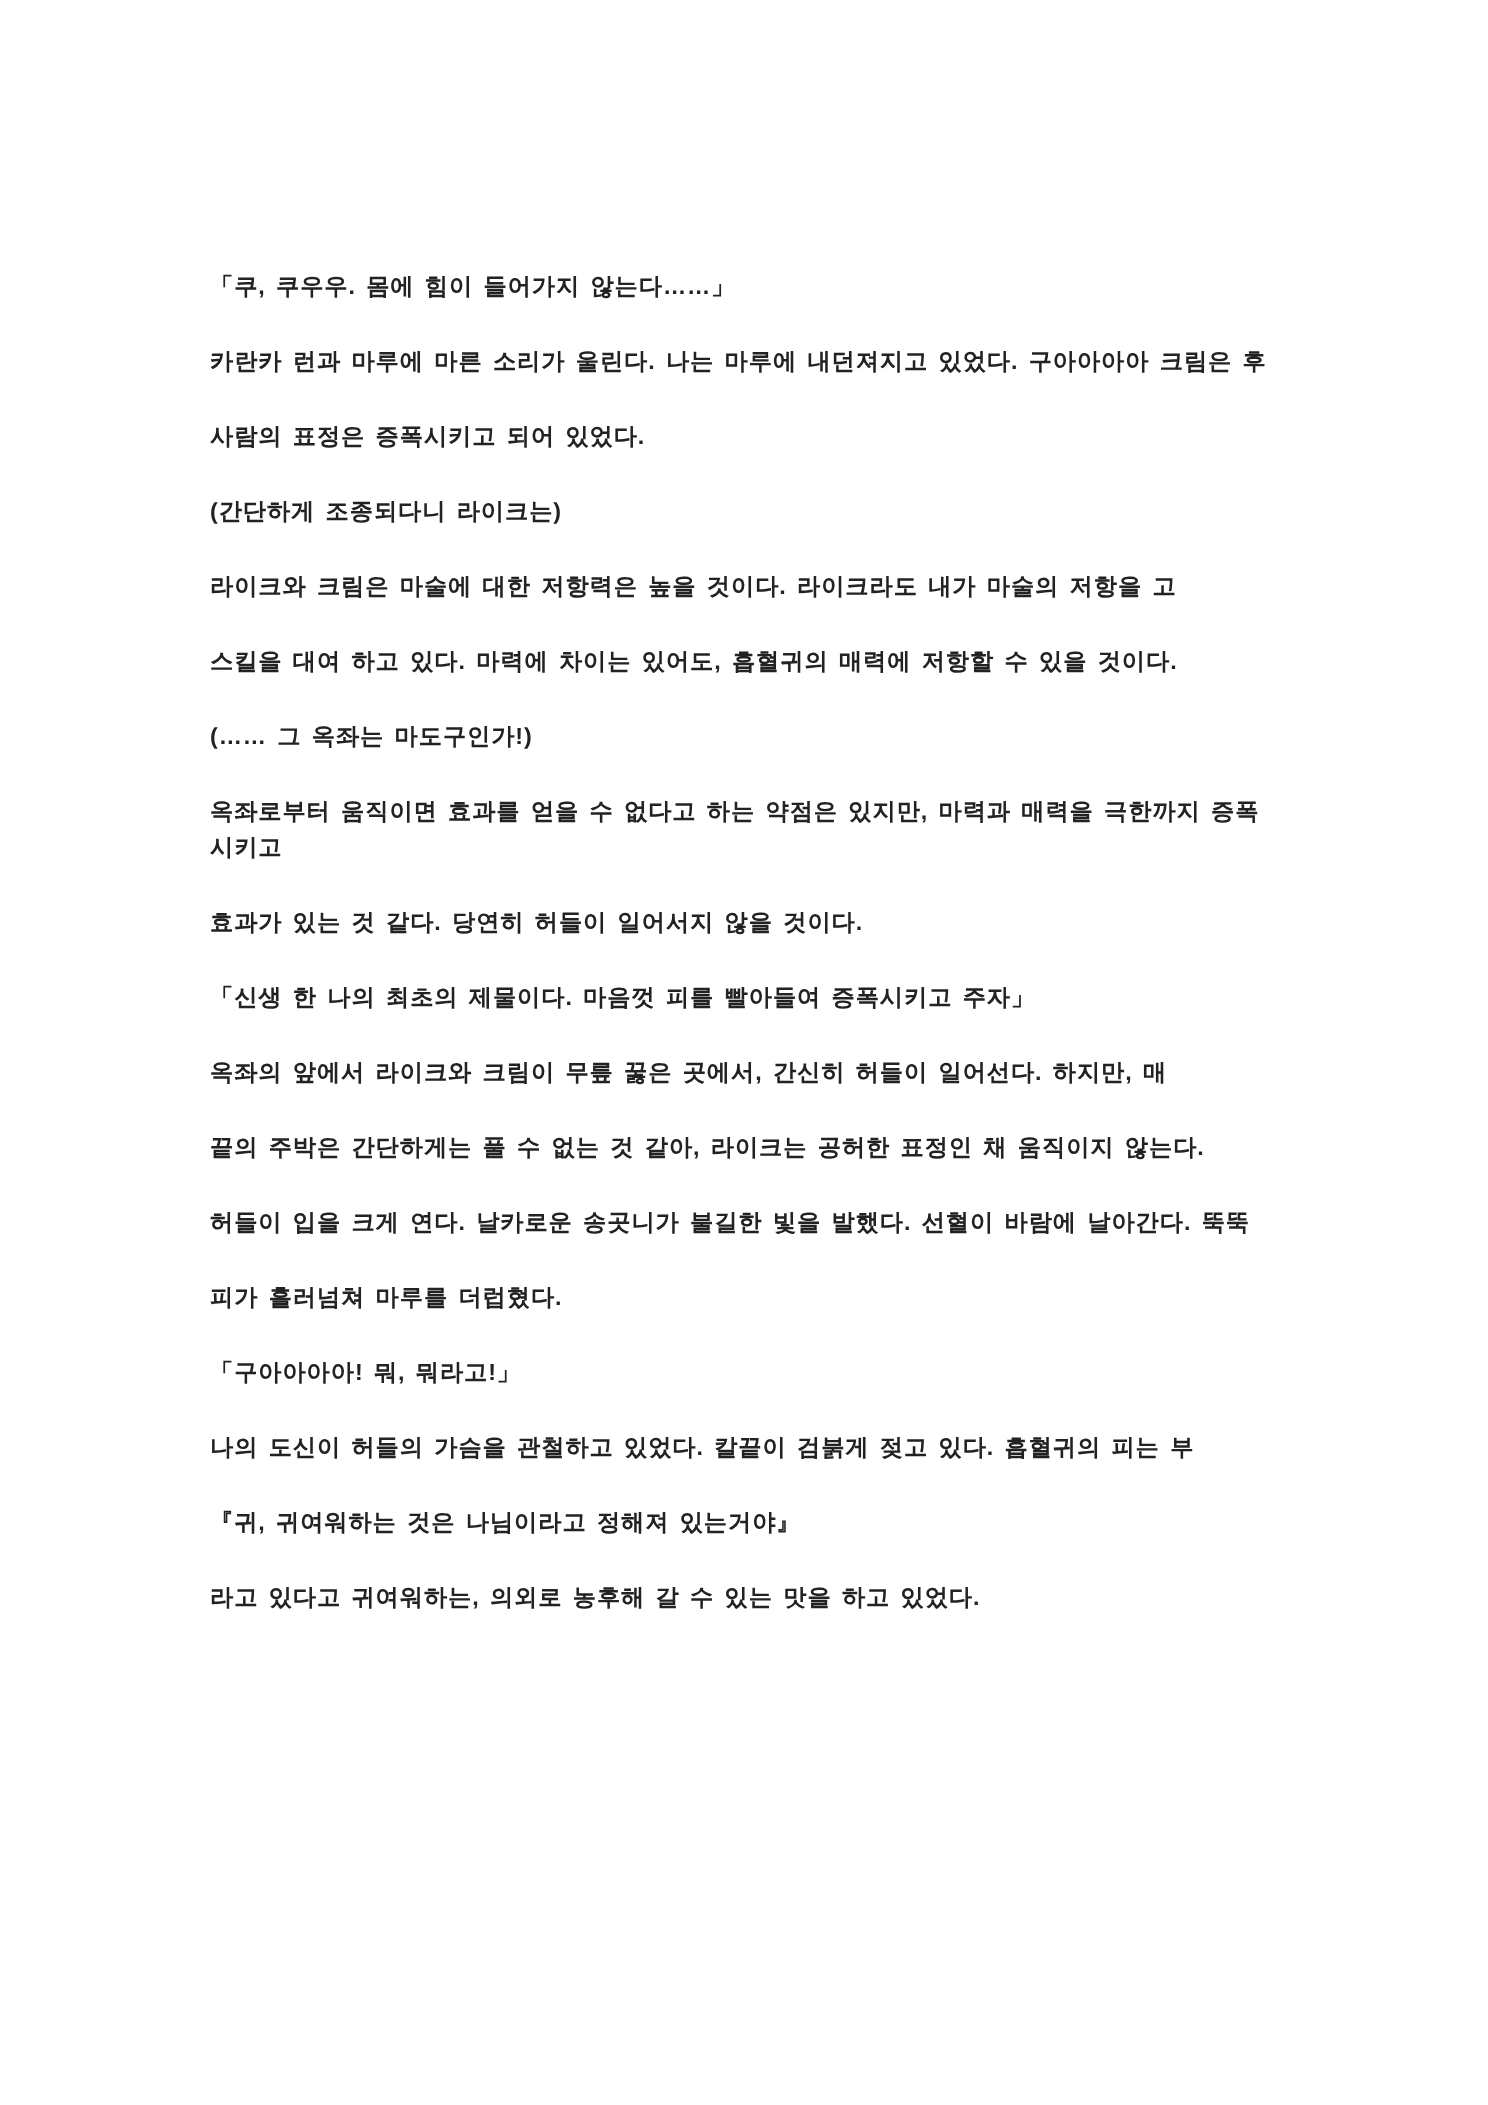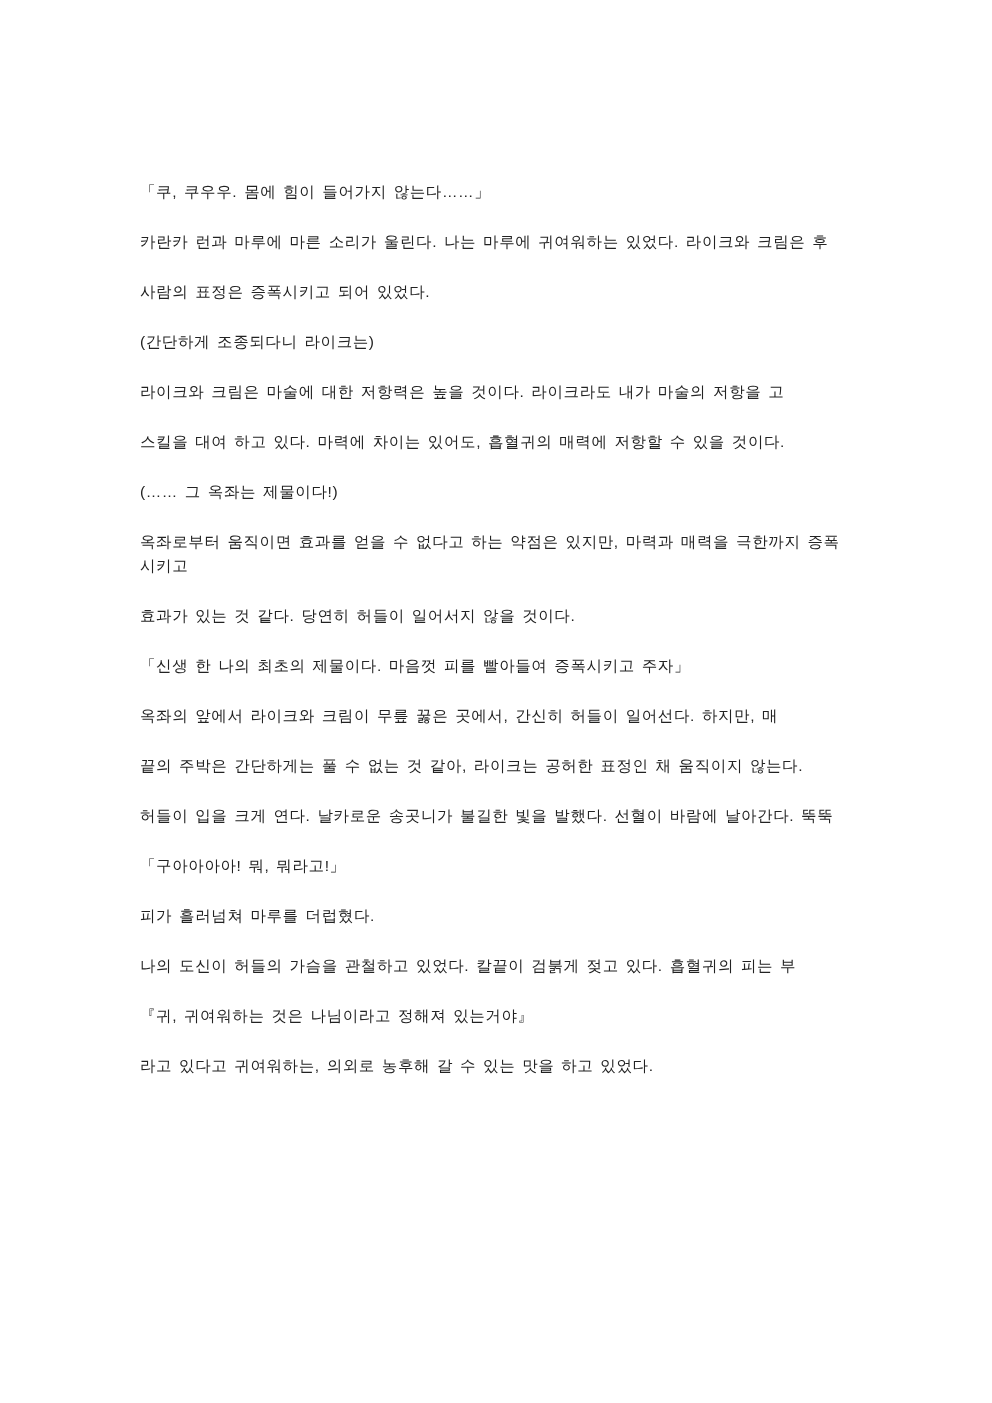--- a/index.html
+++ b/index.html
@@ -16,20 +16,21 @@
   .page {
     position: relative;
     width: 992px;
     min-height: 1403px;
     box-sizing: border-box;
     padding: 180px 140px 60px 140px;
     background: #ffffff;
   }
   .doc-body {
     display: block;
+    font-weight: bold;
   }
   .para {
     font-size: 15.5px;
     line-height: 1.55;
     letter-spacing: 0.6px;
     word-spacing: 2px;
     color: #222222;
     margin: 0 0 26px 0;
     text-align: left;
     white-space: normal;
@@ -37,31 +38,31 @@
   .para:last-child {
     margin-bottom: 0;
   }
 </style>
 </head>
 <body>
 
 <div class="page">
   <div class="doc-body">
     <p class="para">「쿠, 쿠우우. 몸에 힘이 들어가지 않는다……」</p>
-    <p class="para">카란카 런과 마루에 마른 소리가 울린다. 나는 마루에 귀여워하는 있었다. 라이크와 크림은 후</p>
+    <p class="para">카란카 런과 마루에 마른 소리가 울린다. 나는 마루에 내던져지고 있었다. 구아아아아 크림은 후</p>
     <p class="para">사람의 표정은 증폭시키고 되어 있었다.</p>
     <p class="para">(간단하게 조종되다니 라이크는)</p>
     <p class="para">라이크와 크림은 마술에 대한 저항력은 높을 것이다. 라이크라도 내가 마술의 저항을 고</p>
     <p class="para">스킬을 대여 하고 있다. 마력에 차이는 있어도, 흡혈귀의 매력에 저항할 수 있을 것이다.</p>
-    <p class="para">(…… 그 옥좌는 제물이다!)</p>
+    <p class="para">(…… 그 옥좌는 마도구인가!)</p>
     <p class="para">옥좌로부터 움직이면 효과를 얻을 수 없다고 하는 약점은 있지만, 마력과 매력을 극한까지 증폭시키고</p>
     <p class="para">효과가 있는 것 같다. 당연히 허들이 일어서지 않을 것이다.</p>
     <p class="para">「신생 한 나의 최초의 제물이다. 마음껏 피를 빨아들여 증폭시키고 주자」</p>
     <p class="para">옥좌의 앞에서 라이크와 크림이 무릎 꿇은 곳에서, 간신히 허들이 일어선다. 하지만, 매</p>
     <p class="para">끝의 주박은 간단하게는 풀 수 없는 것 같아, 라이크는 공허한 표정인 채 움직이지 않는다.</p>
     <p class="para">허들이 입을 크게 연다. 날카로운 송곳니가 불길한 빛을 발했다. 선혈이 바람에 날아간다. 뚝뚝</p>
+    <p class="para">피가 흘러넘쳐 마루를 더럽혔다.</p>
     <p class="para">「구아아아아! 뭐, 뭐라고!」</p>
-    <p class="para">피가 흘러넘쳐 마루를 더럽혔다.</p>
     <p class="para">나의 도신이 허들의 가슴을 관철하고 있었다. 칼끝이 검붉게 젖고 있다. 흡혈귀의 피는 부</p>
     <p class="para">『귀, 귀여워하는 것은 나님이라고 정해져 있는거야』</p>
     <p class="para">라고 있다고 귀여워하는, 의외로 농후해 갈 수 있는 맛을 하고 있었다.</p>
   </div>
 </div>
 
 </body></html>

